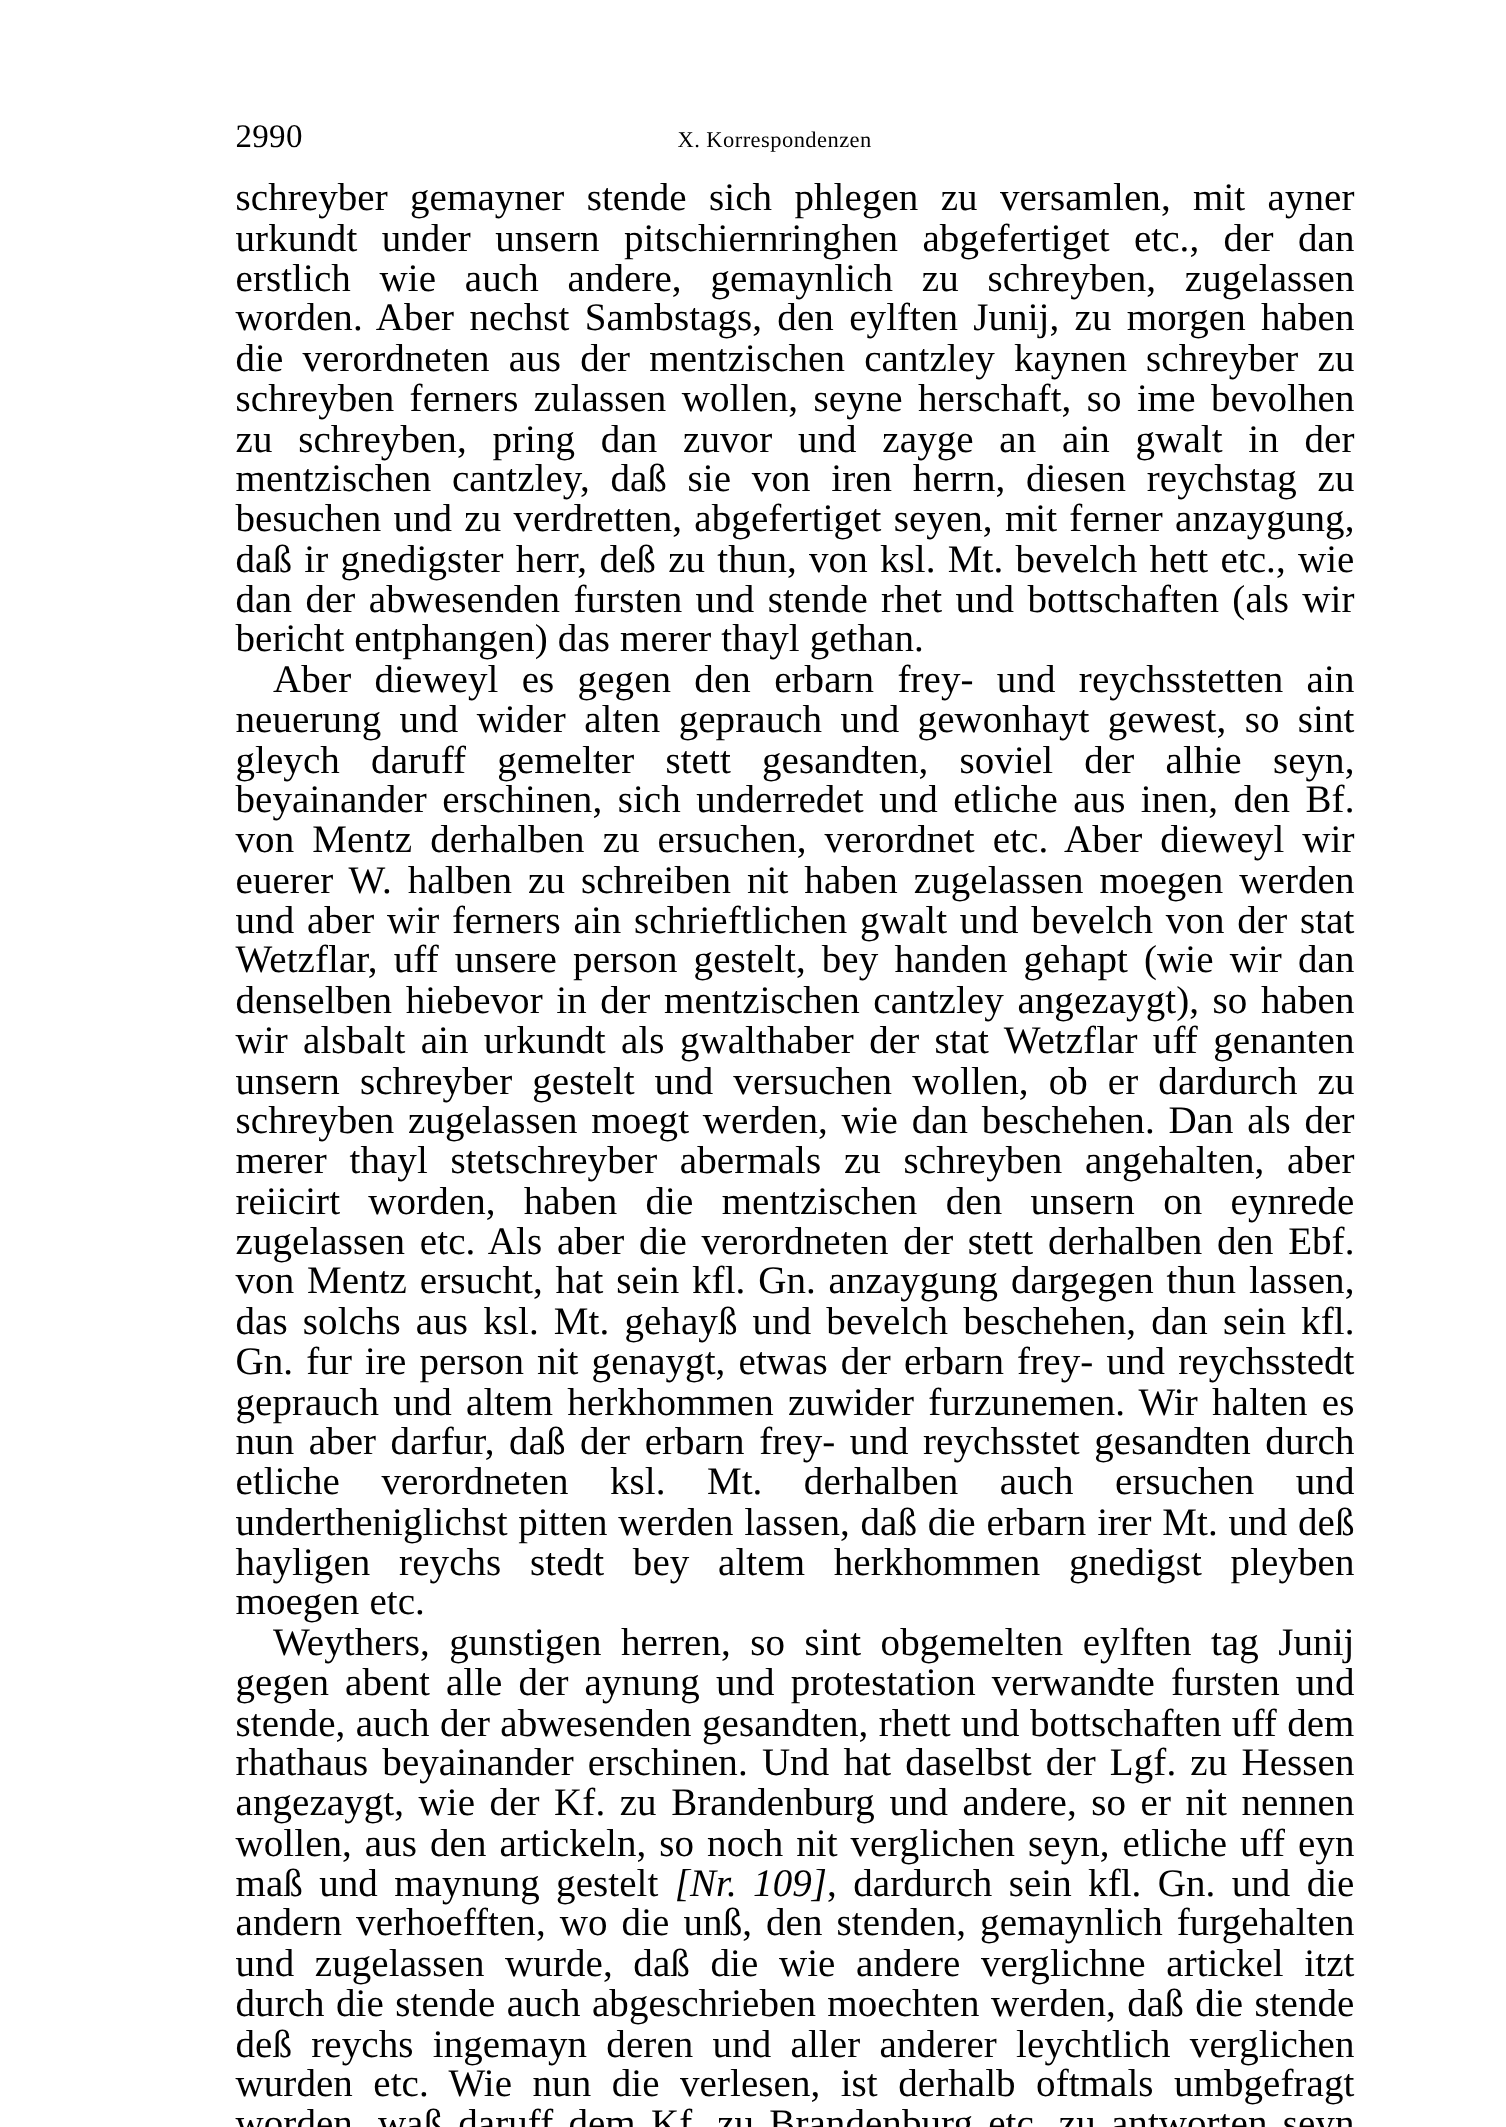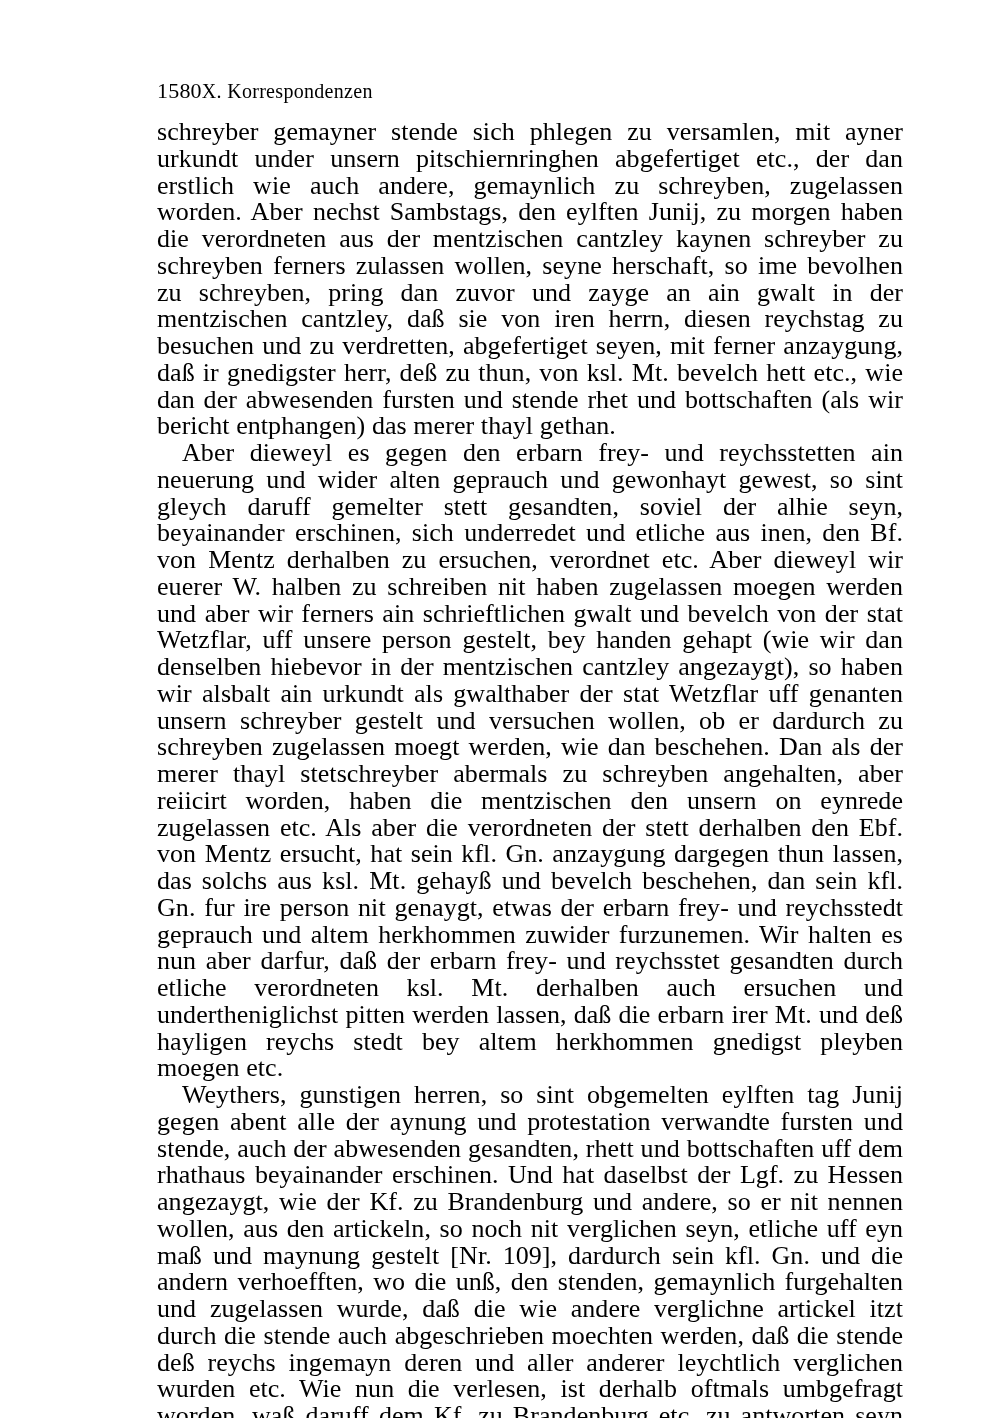--- a/index.html
+++ b/index.html
@@ -28,22 +28,22 @@
     display: flex;
     align-items: baseline;
   }
   .folio {
     font-size: 22px;
     letter-spacing: 0.2px;
     white-space: nowrap;
   }
   .head-title {
     flex: 1 1 auto;
-    text-align: left;
-    font-size: 20px;
+    text-align: center;
+    font-size: 15px;
     letter-spacing: 0.3px;
     
     padding-right: 72px;
     white-space: nowrap;
   }
   .textblock {
     position: absolute;
     left: 157px;
     top: 119px;
     width: 746px;
@@ -57,29 +57,30 @@
     -webkit-hyphens: none;
     hyphens: none;
     word-spacing: 0.1px;
     letter-spacing: 0.05px;
   }
   p.para.indent {
     text-indent: 25px;
   }
   
   .ref {
+    font-style: italic;
   }
 </style>
 </head>
 <body>
 
 <div class="page">
 
   <div class="running-head">
-    <span class="folio">1580</span>
+    <span class="folio">2990</span>
     <span class="head-title">X. Korrespondenzen</span>
   </div>
 
   <div class="textblock">
     <p class="para">schreyber gemayner stende sich phlegen zu versamlen, mit ayner urkundt under unsern pitschiernringhen abgefertiget etc., der dan erstlich wie auch andere, gemaynlich zu schreyben, zugelassen worden. Aber nechst Sambstags, den eylften Junij, zu morgen haben die verordneten aus der mentzischen cantzley kaynen schreyber zu schreyben ferners zulassen wollen, seyne herschaft, so ime bevolhen zu schreyben, pring dan zuvor und zayge an ain gwalt in der mentzischen cantzley, daß sie von iren herrn, diesen reychstag zu besuchen und zu verdretten, abgefertiget seyen, mit ferner anzaygung, daß ir gnedigster herr, deß zu thun, von ksl. Mt. bevelch hett etc., wie dan der abwesenden fursten und stende rhet und bottschaften (als wir bericht entphangen) das merer thayl gethan.</p>
     <p class="para indent">Aber dieweyl es gegen den erbarn frey- und reychsstetten ain neuerung und wider alten geprauch und gewonhayt gewest, so sint gleych daruff gemelter stett gesandten, soviel der alhie seyn, beyainander erschinen, sich underredet und etliche aus inen, den Bf. von Mentz derhalben zu ersuchen, verordnet etc. Aber dieweyl wir euerer W. halben zu schreiben nit haben zugelassen moegen werden und aber wir ferners ain schrieftlichen gwalt und bevelch von der stat Wetzflar, uff unsere person gestelt, bey handen gehapt (wie wir dan denselben hiebevor in der mentzischen cantzley angezaygt), so haben wir alsbalt ain urkundt als gwalthaber der stat Wetzflar uff genanten unsern schreyber gestelt und versuchen wollen, ob er dardurch zu schreyben zugelassen moegt werden, wie dan beschehen. Dan als der merer thayl stetschreyber abermals zu schreyben angehalten, aber reiicirt worden, haben die mentzischen den unsern on eynrede zugelassen etc. Als aber die verordneten der stett derhalben den Ebf. von Mentz ersucht, hat sein kfl. Gn. anzaygung dargegen thun lassen, das solchs aus ksl. Mt. gehayß und bevelch beschehen, dan sein kfl. Gn. fur ire person nit genaygt, etwas der erbarn frey- und reychsstedt geprauch und altem herkhommen zuwider furzunemen. Wir halten es nun aber darfur, daß der erbarn frey- und reychsstet gesandten durch etliche verordneten ksl. Mt. derhalben auch ersuchen und undertheniglichst pitten werden lassen, daß die erbarn irer Mt. und deß hayligen reychs stedt bey altem herkhommen gnedigst pleyben moegen etc.</p>
     <p class="para indent">
       <span>Weythers, gunstigen herren, so sint obgemelten eylften tag Junij gegen abent alle der aynung und protestation verwandte fursten und stende, auch der abwesenden gesandten, rhett und bottschaften uff dem rhathaus beyainander erschinen. Und hat daselbst der Lgf. zu Hessen angezaygt, wie der Kf. zu Brandenburg und andere, so er nit nennen wollen, aus den artickeln, so noch nit verglichen seyn, etliche uff eyn maß und maynung gestelt </span><span class="ref">[Nr. 109]</span><span>, dardurch sein kfl. Gn. und die andern verhoefften, wo die unß, den stenden, gemaynlich furgehalten und zugelassen wurde, daß die wie andere verglichne artickel itzt durch die stende auch abgeschrieben moechten werden, daß die stende deß reychs ingemayn deren und aller anderer leychtlich verglichen wurden etc. Wie nun die verlesen, ist derhalb oftmals umbgefragt worden, waß daruff dem Kf. zu Brandenburg etc. zu antworten seyn solt. Zuletzst aber haben fursten und stende</span>
     </p>
   </div>

